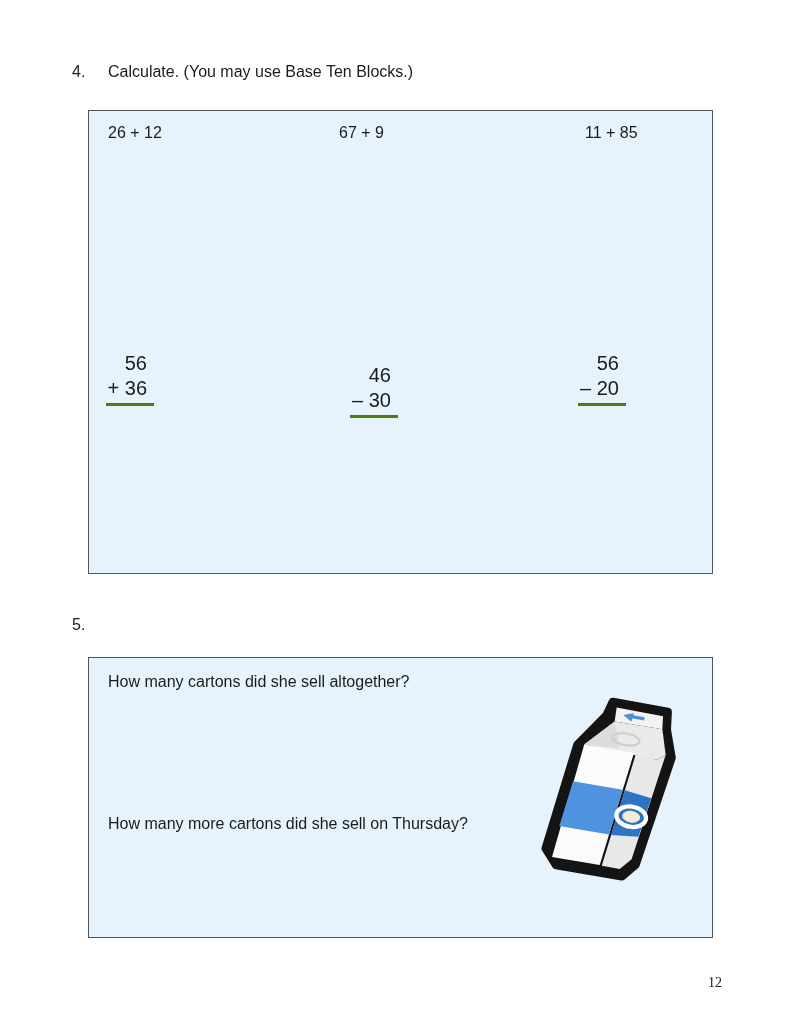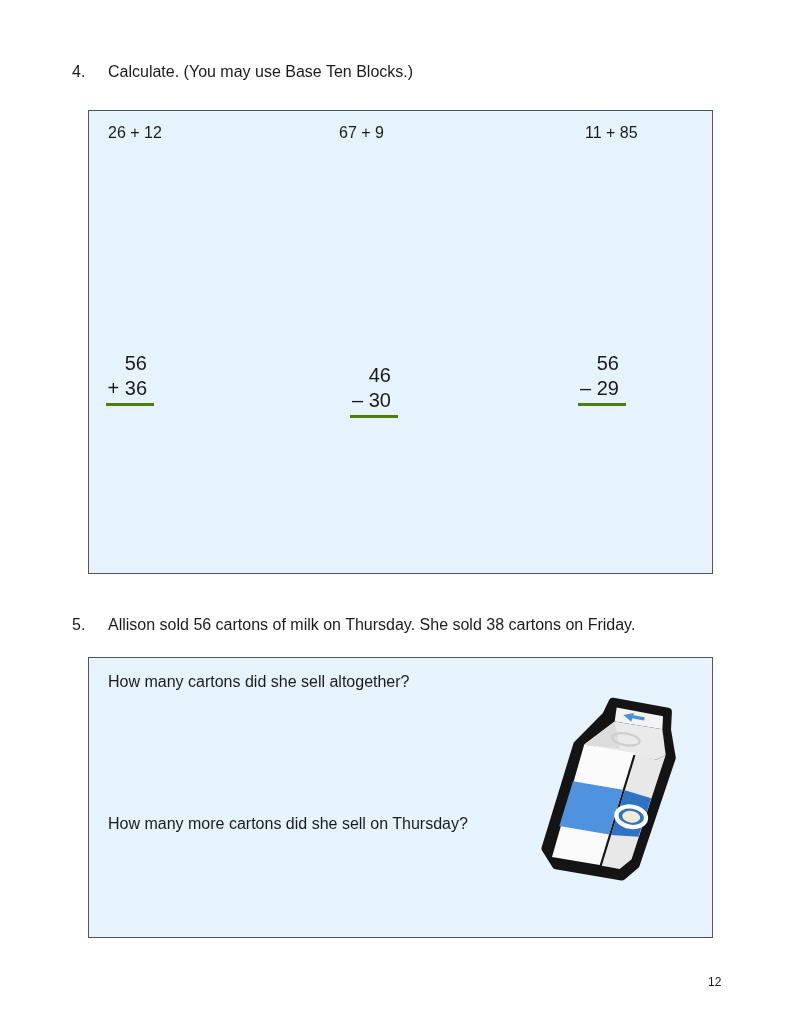--- a/index.html
+++ b/index.html
@@ -24,22 +24,22 @@
   .hprob { position:absolute; font-size:16px; white-space:nowrap; }
 
   .vprob { position:absolute; width:48px; font-size:20px; line-height:25px; }
   .vp-top    { text-align:right; padding-right:7px; }
   .vp-bottom { text-align:right; padding:0 7px 2px 0; border-bottom:3px solid #4d7c0f; white-space:pre; }
 
   .subq { position:absolute; font-size:16px; white-space:nowrap; }
 
   .pagenum {
     position:absolute;
-    font-family:Liberation Sans, sans-serif;
-    font-size:12px;
+    font-family:Liberation Serif, serif;
+    font-size:14px;
   }
   .carton-wrap { position:absolute; }
 </style>
 </head>
 <body>
 
 <div class="page">
 
   <span class="abs qnum" style="left:72px; top:62px;">4.</span>
   <span class="abs qtext" style="left:108px; top:62px;">Calculate. (You may use Base Ten Blocks.)</span>
@@ -53,26 +53,25 @@
     <div class="vprob" style="left:17px; top:240px;">
       <div class="vp-top">56</div>
       <div class="vp-bottom">+ 36</div>
     </div>
     <div class="vprob" style="left:261px; top:252px;">
       <div class="vp-top">46</div>
       <div class="vp-bottom">– 30</div>
     </div>
     <div class="vprob" style="left:489px; top:240px;">
       <div class="vp-top">56</div>
-      <div class="vp-bottom">– 29</div>
+      <div class="vp-bottom">– 20</div>
     </div>
   </div>
 
   <span class="abs qnum" style="left:72px; top:615px;">5.</span>
-  <span class="abs qtext" style="left:108px; top:615px;">Allison sold 56 cartons of milk on Thursday. She sold 38 cartons on Friday.</span>
 
   <div class="workbox" style="left:88px; top:657px; width:625px; height:281px;">
 
     <span class="subq" style="left:19px; top:15px;">How many cartons did she sell altogether?</span>
     <span class="subq" style="left:19px; top:157px;">How many more cartons did she sell on Thursday?</span>
 
     <div class="carton-wrap" style="left:428px; top:18px; width:170px; height:220px;">
       <svg width="160" height="213" viewBox="0 0 150 200" style="overflow:visible">
         <g transform="translate(28,16) rotate(17 62 90)">
 

